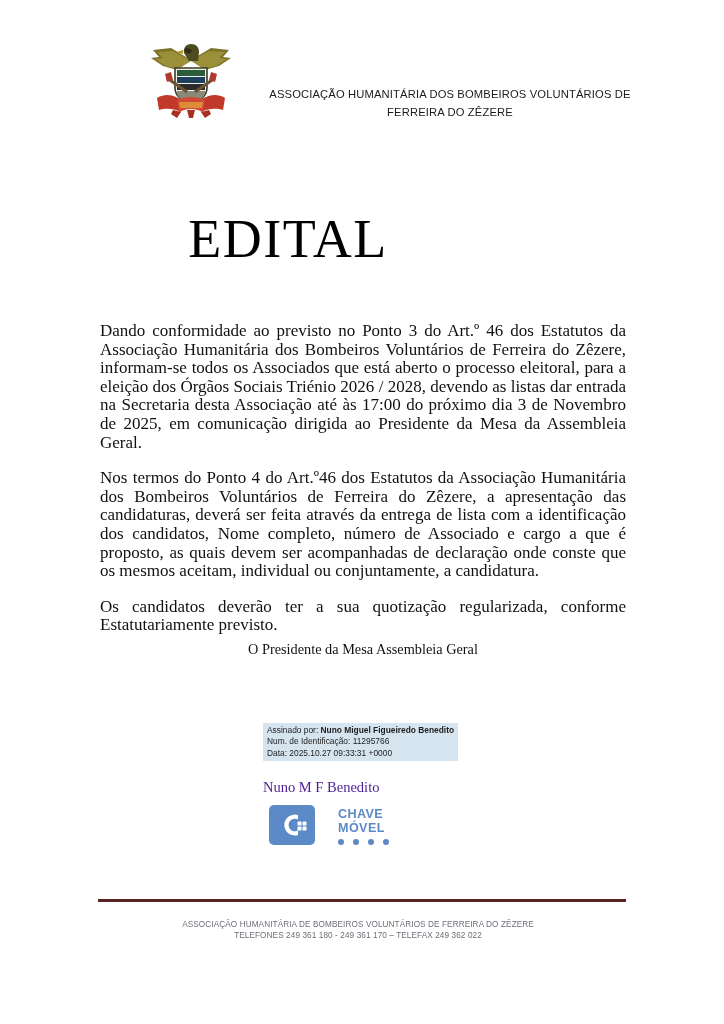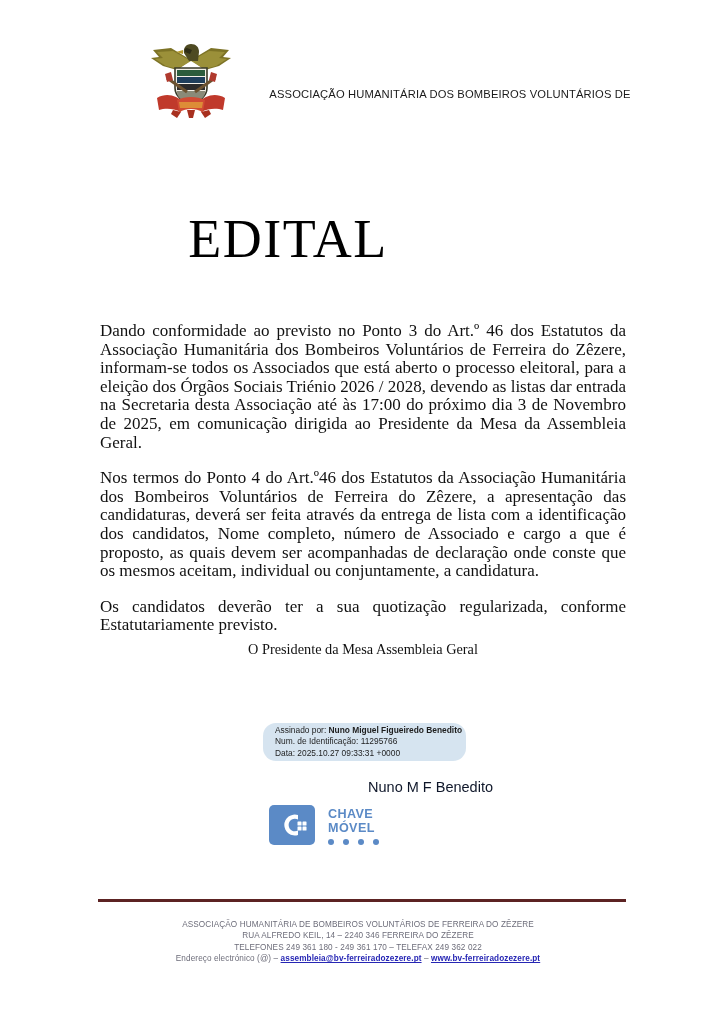--- a/index.html
+++ b/index.html
@@ -108,59 +108,58 @@
   
   .sig-wrap {
     position: absolute;
     left: 263px;
     top: 723px;
     width: 230px;
   }
   .sig-info {
     display: inline-block;
     background: #d6e4f0;
-    padding: 2px 4px 2px 12px;
+    padding: 2px 4px 2px 4px;
     font-family: "Liberation Sans", "DejaVu Sans", sans-serif;
     font-size: 8.4px;
     line-height: 11.4px;
     color: #1d1d1d;
     white-space: nowrap;
-    border-radius: 13px;
   }
   .sig-info .lbl { font-weight: 400; }
   .sig-info .nm { font-weight: bold; }
 
   .sig-name {
     margin-top: 17px;
     width: 230px;
-    text-align: right;
-    font-family: Liberation Sans, sans-serif;
+    text-align: left;
+    font-family: Liberation Serif, serif;
     font-size: 14.5px;
     line-height: 18px;
-    color: #0f172a;
+    color: #4c1d95;
   }
 
   .cm-logo {
     margin-top: 9px;
     margin-left: 6px;
     display: flex;
     align-items: center;
     width: 150px;
   }
   .cm-mark {
     width: 46px;
     height: 40px;
     flex: 0 0 46px;
     background: #5b8ac6;
     border-radius: 5px;
     position: relative;
   }
   .cm-mark svg { position: absolute; left: 0; top: 0; width: 46px; height: 40px; }
   .cm-text {
-    margin-left: 13px;
+    margin-left: 23px;
     padding-top: 1px;
   }
   .cm-word {
     font-family: "Liberation Sans", "DejaVu Sans", sans-serif;
     font-size: 12.6px;
     font-weight: bold;
     letter-spacing: 0.4px;
     color: #5b8ac6;
     line-height: 14px;
   }
@@ -245,20 +244,21 @@
         <path d="M36 72 L60 72 L59 78 L37 78 Z" fill="#e8c23a" opacity="0.55"></path>
 
         <path d="M30 80 L38 82 L34 88 L28 84 Z" fill="#a8301f"></path>
         <path d="M66 80 L58 82 L62 88 L68 84 Z" fill="#a8301f"></path>
         <path d="M44 80 L52 80 L50 88 L46 88 Z" fill="#a8301f"></path>
       </svg>
     </div>
 
     <div class="org-block">
       <div class="org-line">ASSOCIAÇÃO HUMANITÁRIA DOS BOMBEIROS VOLUNTÁRIOS DE</div>
+      <div class="org-line">FERREIRA DO ZÊZERE</div>
     </div>
   </div>
 
   <div class="doc-title">EDITAL</div>
 
   <div class="body-area">
     <p class="para">Dando conformidade ao previsto no Ponto 3 do Art.º 46 dos Estatutos da Associação Humanitária dos Bombeiros Voluntários de Ferreira do Zêzere, informam-se todos os Associados que está aberto o processo eleitoral, para a eleição dos Órgãos Sociais Triénio 2026 / 2028, devendo as listas dar entrada na Secretaria desta Associação até às 17:00 do próximo  dia 3 de Novembro de 2025, em comunicação dirigida ao Presidente da Mesa da Assembleia Geral.</p>
     <p class="para">Nos termos do Ponto 4 do Art.º46 dos Estatutos da Associação Humanitária dos Bombeiros Voluntários de Ferreira do Zêzere, a apresentação das candidaturas, deverá ser feita através da entrega de lista com a identificação dos candidatos, Nome completo, número de Associado e cargo a que é proposto, as quais devem ser acompanhadas  de declaração onde conste que os mesmos aceitam, individual ou conjuntamente, a candidatura.</p>
     <p class="para">Os candidatos deverão ter a sua quotização regularizada, conforme Estatutariamente previsto.</p>
 
@@ -293,18 +293,16 @@
           <i></i>
         </div>
       </div>
     </div>
   </div>
 
   <div class="footer-rule"></div>
 
   <div class="footer">
     <div class="footer-line">ASSOCIAÇÃO HUMANITÁRIA DE BOMBEIROS VOLUNTÁRIOS DE FERREIRA DO ZÊZERE</div>
-    <div class="footer-line">RUA ALFREDO KEIL, 14 – 2240 346 FERREIRA DO ZÊZERE</div>
     <div class="footer-line">TELEFONES 249 361 180 - 249 361 170 – TELEFAX 249 362 022</div>
-    <div class="footer-line contact"><span>Endereço electrónico (@) –</span> <a class="flink" href="#">assembleia@bv-ferreiradozezere.pt</a> <span class="fsep">–</span> <a class="flink" href="#">www.bv-ferreiradozezere.pt</a></div>
   </div>
 
 </div>
 
 </body></html>

